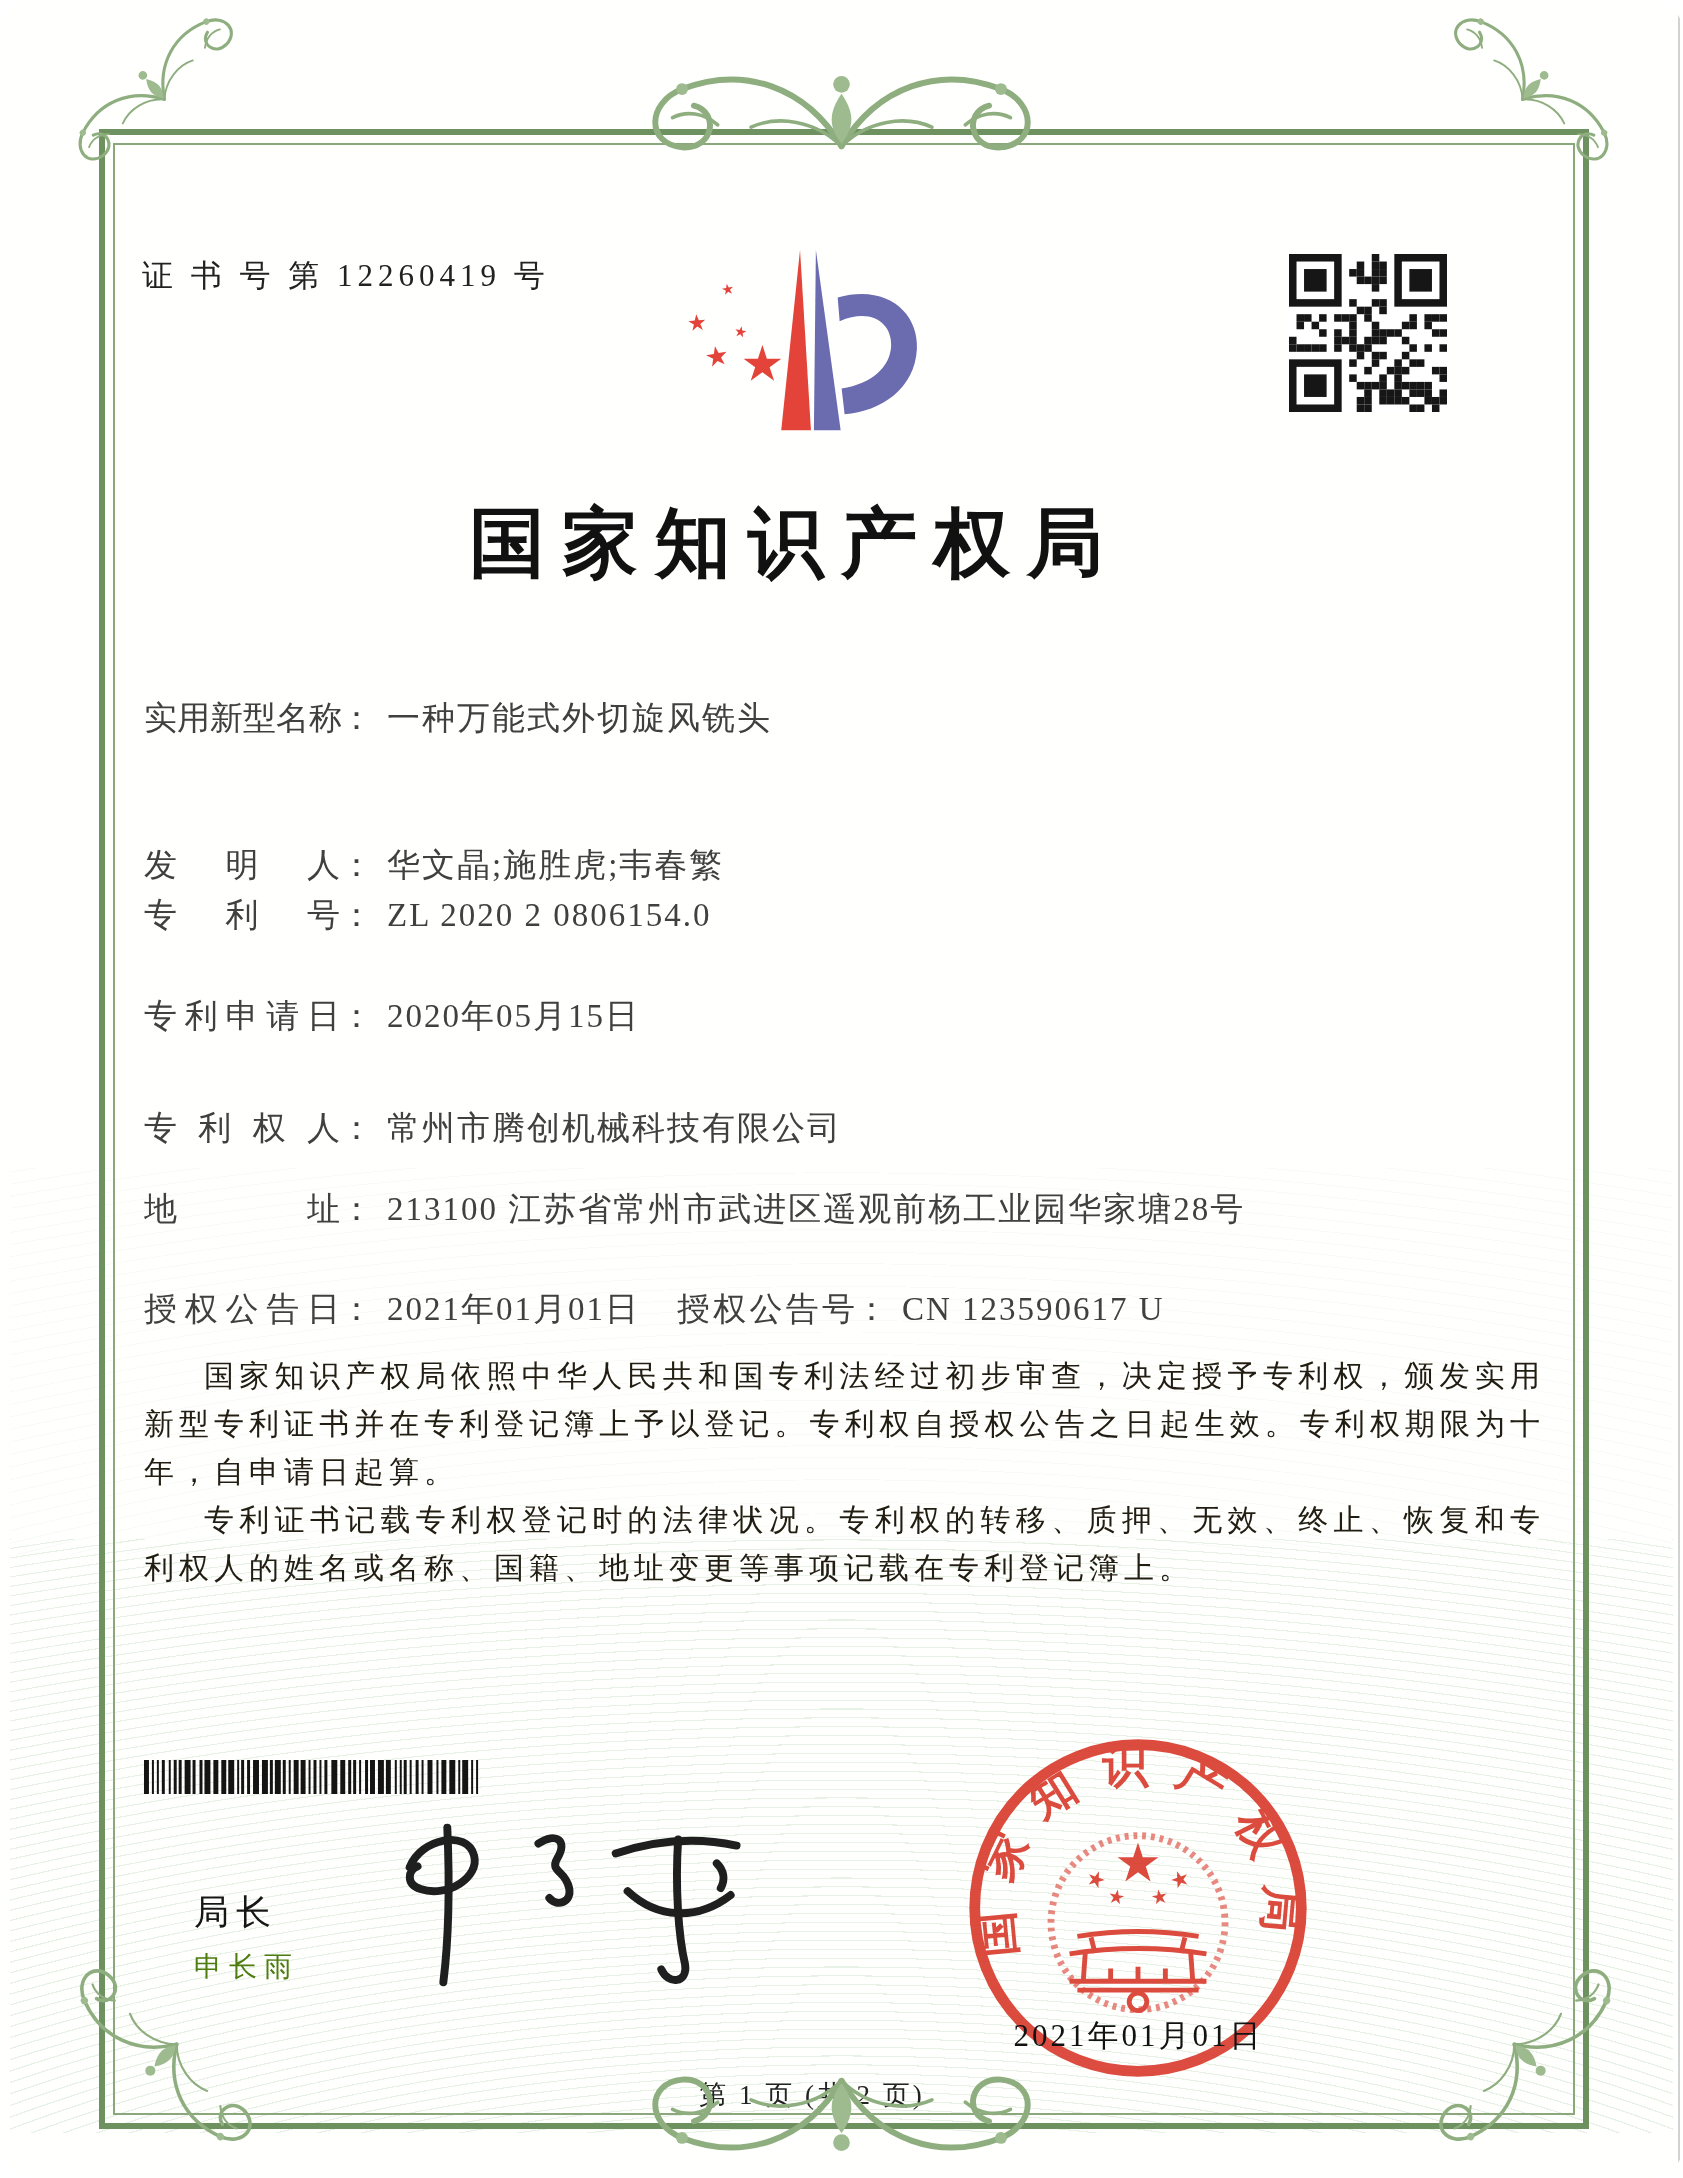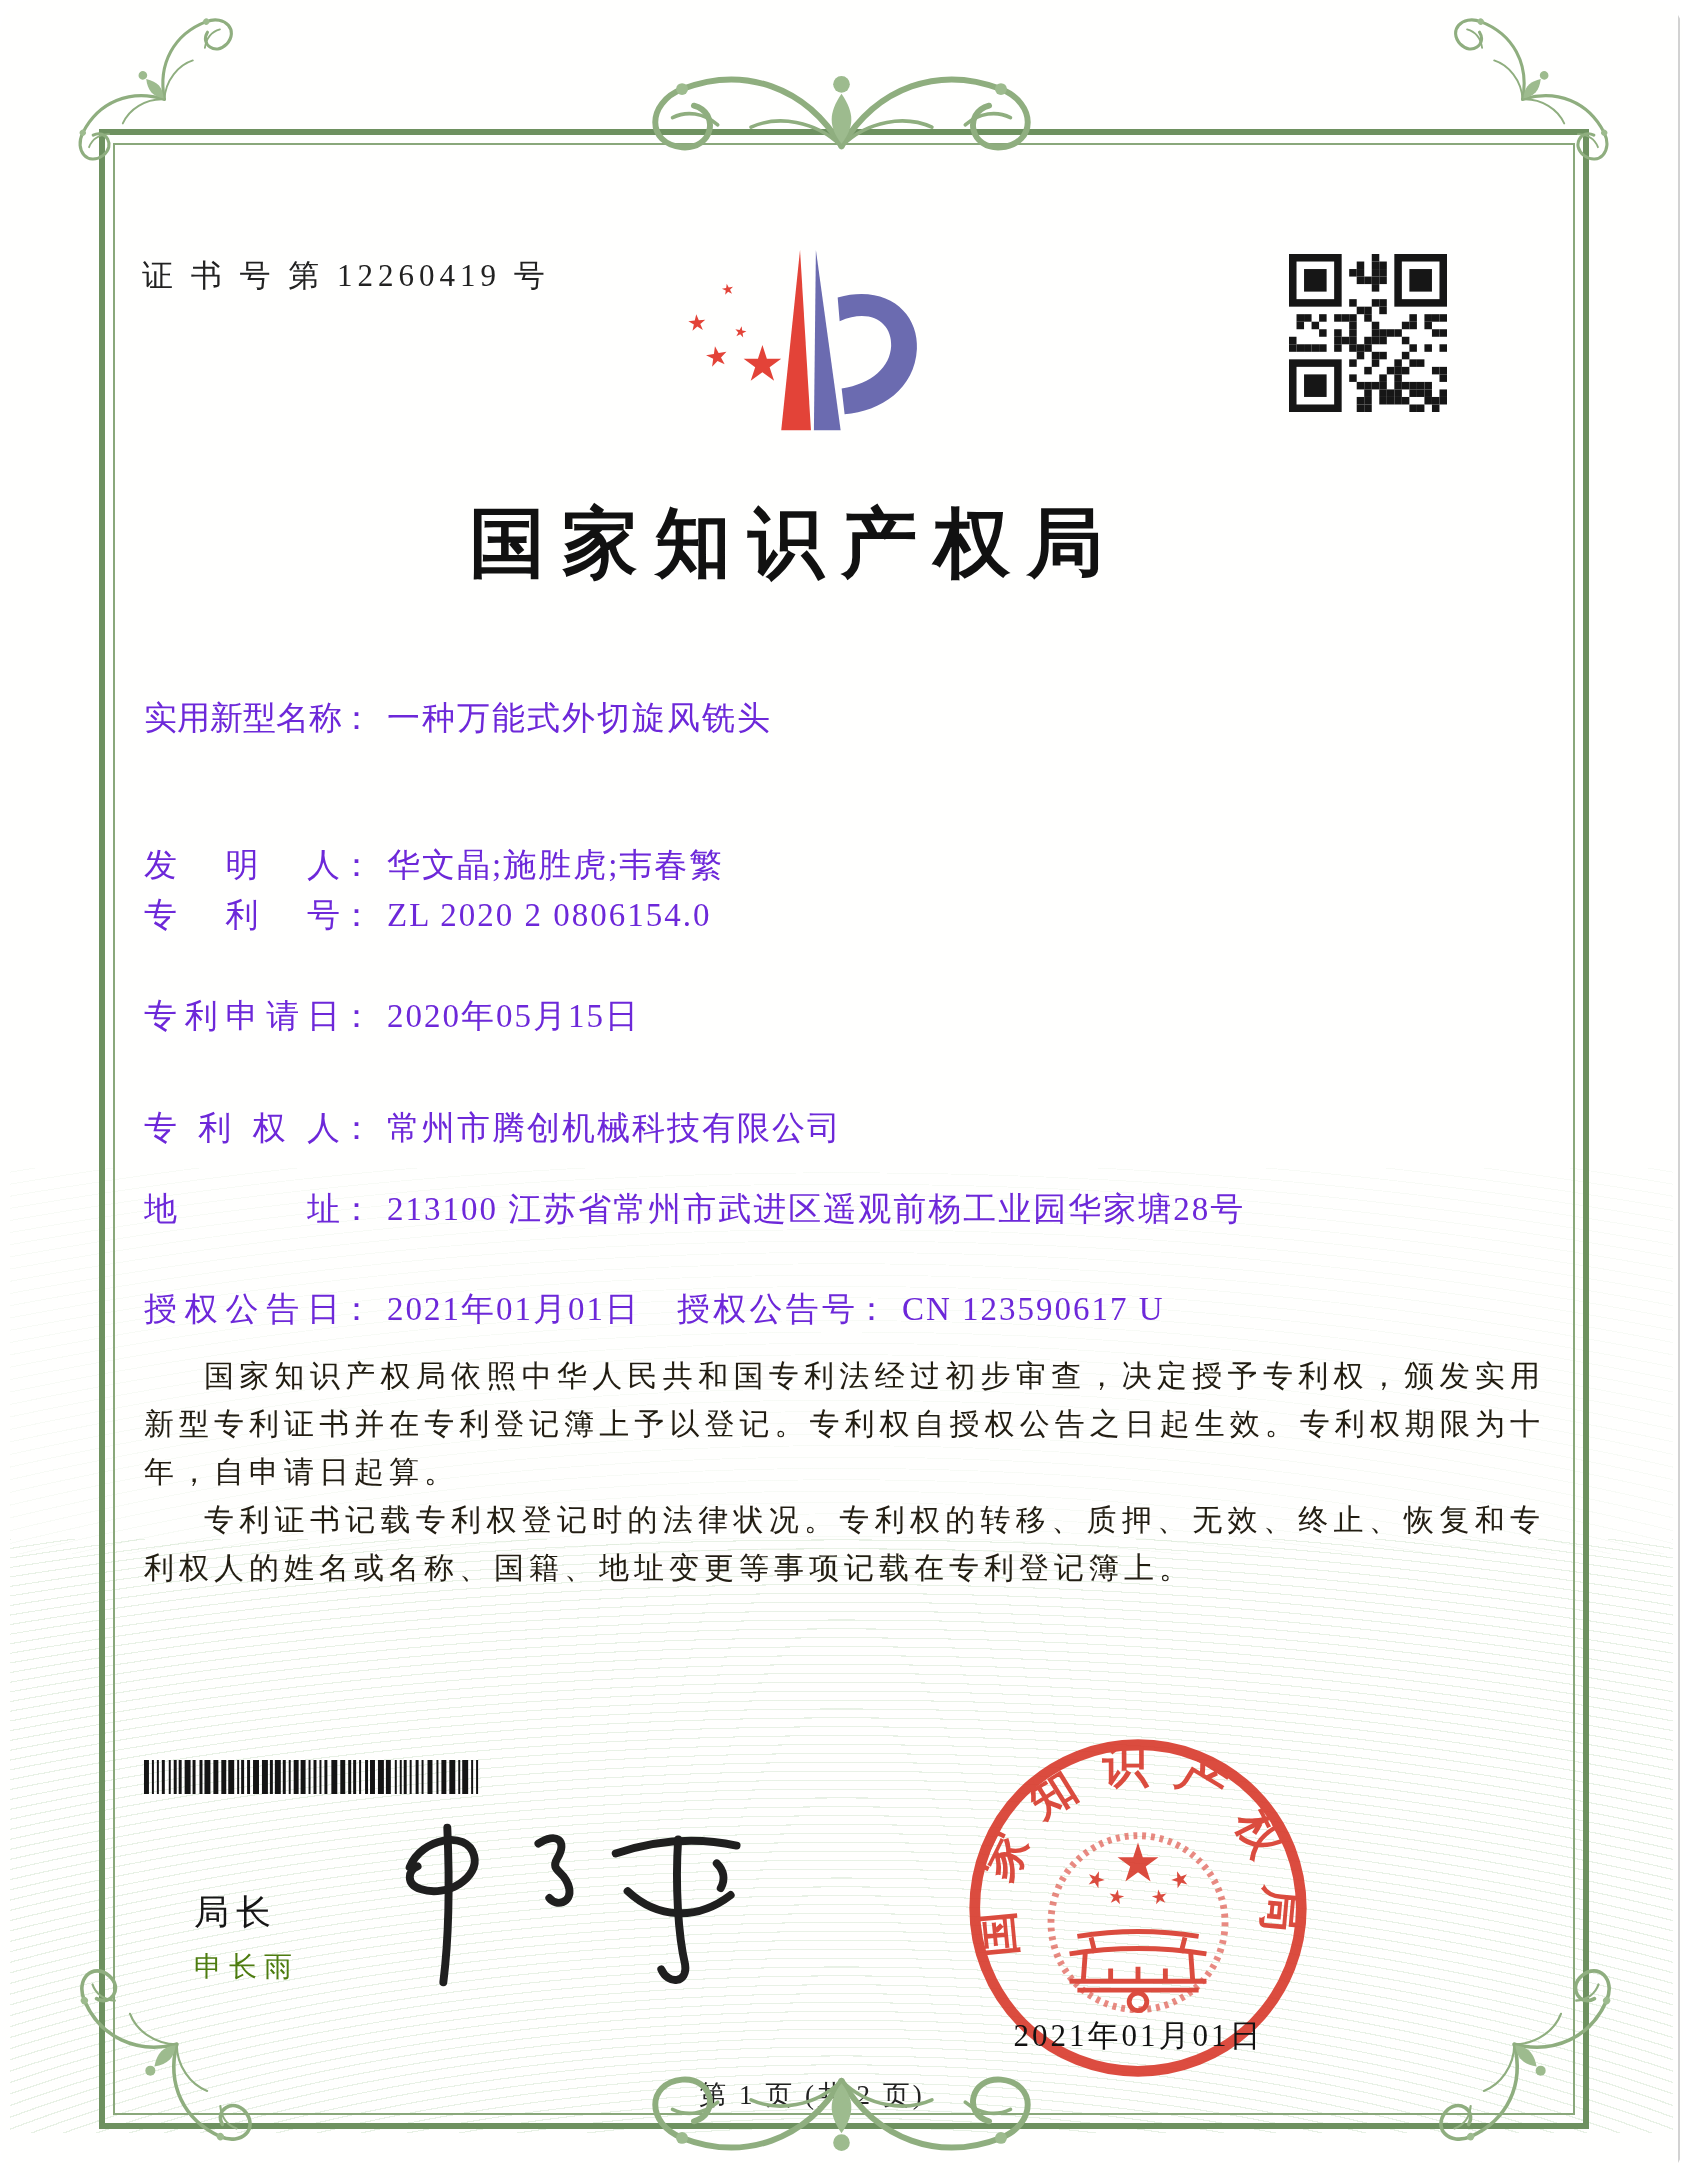--- a/index.html
+++ b/index.html
@@ -44,21 +44,21 @@
   }
   .logo{position:absolute;left:681px;top:238px;width:246px;height:206px;z-index:2;}
   .qr{position:absolute;left:1289px;top:254px;width:158px;height:158px;z-index:2;}
 
   .title{
     position:absolute;left:0;right:94px;top:493px;text-align:center;z-index:2;
     font-size:76px;font-weight:bold;letter-spacing:17px;color:#111;
     font-family:"Liberation Serif","DejaVu Serif",serif;
   }
 
-  .field-row{position:absolute;left:144px;font-size:33px;line-height:40px;z-index:2;white-space:nowrap;color:#6d28d9;}
+  .field-row{position:absolute;left:144px;font-size:33px;line-height:40px;z-index:2;white-space:nowrap;color:#404040;}
   .f-label{
     display:inline-block;width:196px;vertical-align:bottom;
     text-align:justify;text-align-last:justify;text-justify:inter-character;
   }
   .f-colon{display:inline-block;margin-right:14px;}
   .f-value{letter-spacing:2px;}
   .row-0{top:698px;}
   .row-1{top:798px;margin-top:47px;}
   .row-2{top:895px;font-family:"Liberation Serif","DejaVu Serif",serif;}
   .row-3{top:996px;}

